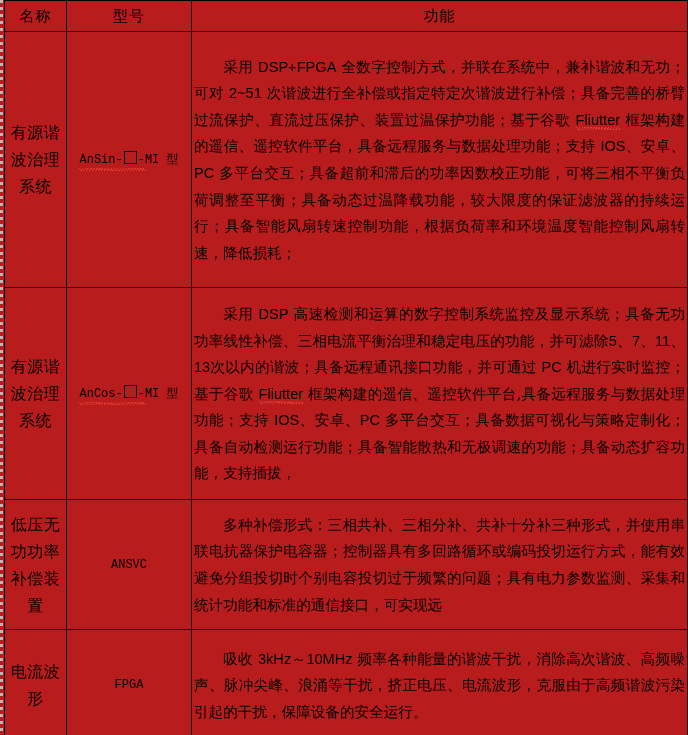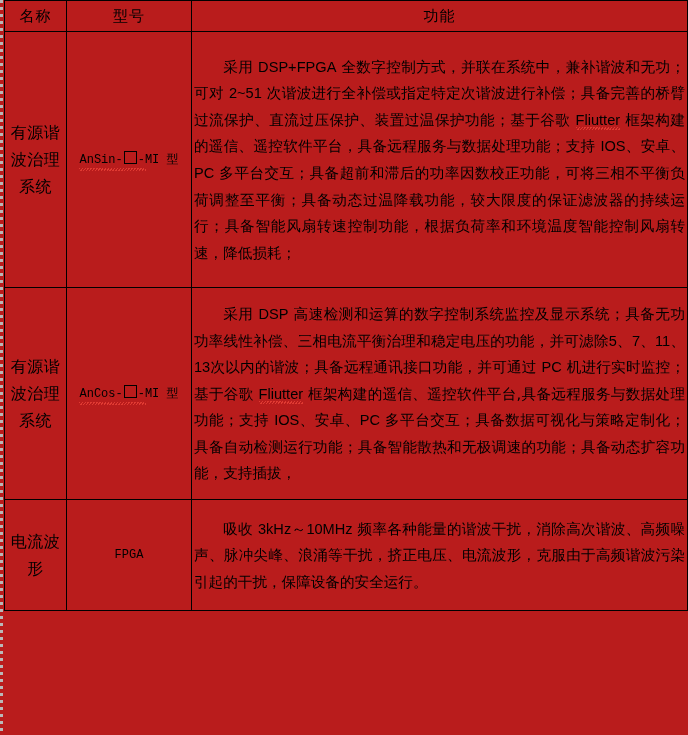--- a/index.html
+++ b/index.html
@@ -204,20 +204,31 @@
           <span class="name-text">有源谐波治理系统</span>
         </td>
         <td class="cell-model">
           <span class="model-text has-squiggle"><span>AnCos-</span><span class="box-glyph"></span><span>-MI 型</span></span>
         </td>
         <td class="cell-func">
           <span class="func-text">采用 <span class="lat">DSP</span> 高速检测和运算的数字控制系统监控及显示系统；具备无功功率线性补偿、三相电流平衡治理和稳定电压的功能，并可滤除<span class="lat">5</span>、<span class="lat">7</span>、<span class="lat">11</span>、<span class="lat">13</span>次以内的谐波；具备远程通讯接口功能，并可通过 <span class="lat">PC</span> 机进行实时监控；基于谷歌 <span class="sq">Fliutter</span> 框架构建的遥信、遥控软件平台,具备远程服务与数据处理功能；支持 <span class="lat">IOS</span>、安卓、<span class="lat">PC</span> 多平台交互；具备数据可视化与策略定制化；具备自动检测运行功能；具备智能散热和无极调速的功能；具备动态扩容功能，支持插拔，</span>
         </td>
       </tr>
 
+      <tr class="row-svc">
+        <td class="cell-name">
+          <span class="name-text">低压无功功率补偿装置</span>
+        </td>
+        <td class="cell-model">
+          <span class="model-text">ANSVC</span>
+        </td>
+        <td class="cell-func">
+          <span class="func-text">多种补偿形式：三相共补、三相分补、共补十分补三种形式，并使用串联电抗器保护电容器；控制器具有多回路循环或编码投切运行方式，能有效避免分组投切时个别电容投切过于频繁的问题；具有电力参数监测、采集和统计功能和标准的通信接口，可实现远</span>
+        </td>
+      </tr>
 
       <tr class="row-anhpd">
         <td class="cell-name">
           <span class="name-text">电流波形</span>
         </td>
         <td class="cell-model">
           <span class="model-text">FPGA</span>
         </td>
         <td class="cell-func">
           <span class="func-text">吸收 <span class="lat">3kHz～10MHz</span> 频率各种能量的谐波干扰，消除高次谐波、高频噪声、脉冲尖峰、浪涌等干扰，挤正电压、电流波形，克服由于高频谐波污染引起的干扰，保障设备的安全运行。</span>

